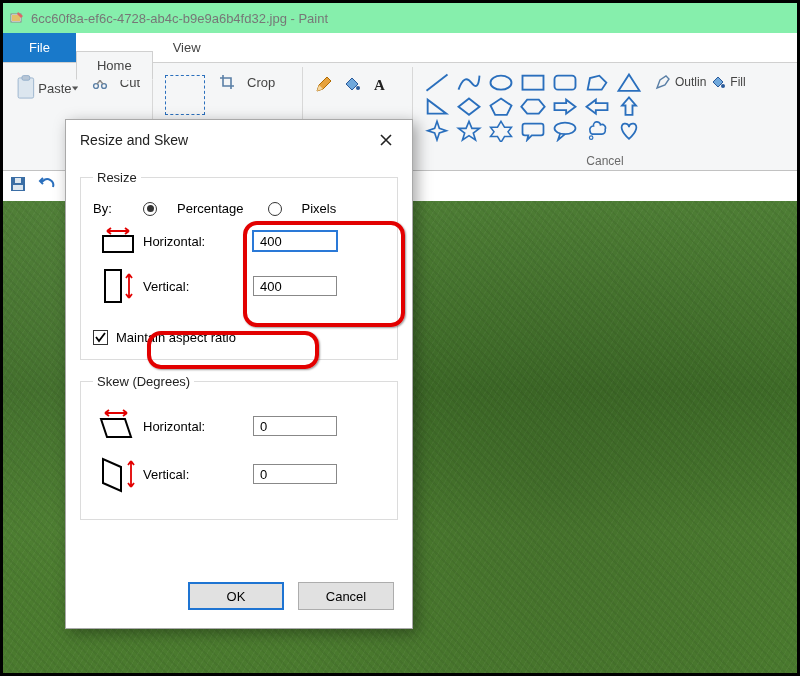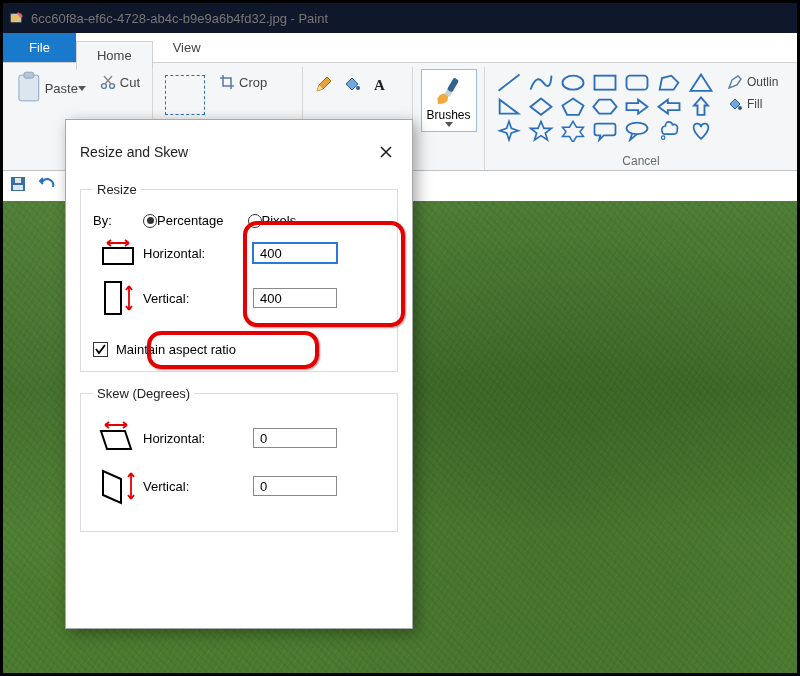--- a/index.html
+++ b/index.html
@@ -10,21 +10,21 @@
     background: #fff;
     width: 800px;
     height: 676px;
     overflow: hidden;
     border: 3px solid #000;
     position: relative;
   }
   
   .titlebar {
     height: 30px;
-    background: #0f172a;
+    background: #86efac;
     display: flex;
     align-items: center;
     padding: 0 6px;
     color: #777;
     font-size: 13px;
   }
   .titlebar .appicon {
     width: 16px; height: 16px;
     margin-right: 6px;
   }
@@ -46,21 +46,21 @@
   .ribbontabs .tab.file {
     background: #1979ca;
     color: #fff;
     padding: 12px 26px;
   }
   .ribbontabs .tab.active {
     border: 1px solid #d0d0d0;
     border-bottom: 1px solid #f5f6f7;
     background: #f5f6f7;
     position: relative;
-    top: 8px;
+    top: 18px;
   }
   
   .ribbon {
     background: #f5f6f7;
     border-bottom: 1px solid #c2c2c2;
     height: 108px;
     display: flex;
     align-items: stretch;
     padding-top: 4px;
   }
@@ -88,21 +88,21 @@
     align-items: center;
     padding: 2px 4px;
     color: #444;
     cursor: pointer;
     min-width: 44px;
   }
   .bigbtn svg { display: block; }
   .minirow {
     display: flex;
     align-items: center;
-    gap: 4px;
+    gap: 12px;
     color: #444;
     padding: 2px 4px;
     cursor: pointer;
   }
   .selrect {
     width: 40px; height: 40px;
     border: 1.5px dashed #2a6fbd;
     position: relative;
   }
   .brushes {
@@ -165,21 +165,20 @@
     display: flex;
     flex-direction: column;
   }
   .dlg-titlebar {
     display: flex;
     justify-content: space-between;
     align-items: center;
     padding: 8px 10px 8px 14px;
     font-size: 14px;
     color: #222;
-    margin-top: 12px;
   }
   .dlg-close {
     width: 32px; height: 24px;
     display:flex; align-items:center; justify-content:center;
     cursor:pointer;
     font-size:16px;
   }
   .dlg-body {
     flex: 1;
     padding: 4px 14px 0 14px;
@@ -193,21 +192,21 @@
     padding: 0 4px;
     color: #222;
     font-size: 13px;
   }
   .row {
     display: flex;
     align-items: center;
     margin: 6px 0;
   }
   .bylabel { width: 50px; }
-  .radio { display:flex; align-items:center; gap:0; margin-right: 24px; cursor:pointer; }
+  .radio { display:flex; align-items:center; gap:20px; margin-right: 24px; cursor:pointer; }
   .radio .dot {
     width:14px; height:14px; border:1px solid #333; border-radius:50%;
     display:flex; align-items:center; justify-content:center;
   }
   .radio.checked .dot::after {
     content:""; width:7px; height:7px; background:#333; border-radius:50%;
   }
   .irow {
     display:flex; align-items:center; margin: 10px 0;
   }
@@ -324,36 +323,20 @@
           <path d="M3 9 L9 3 L15 9 L9 15 Z" fill="#6fa8dc" stroke="#2a5a9a"></path>
           <circle cx="15" cy="13" r="2" fill="#2a5a9a"></circle>
         </svg>
       <svg width="18" height="18" viewBox="0 0 18 18">
           <text x="3" y="15" font-size="15" font-family="serif" font-weight="bold" fill="#222">A</text>
         </svg>
     </div>
     <div class="gtitle">&nbsp;</div>
   </div>
 
-  <div class="group" style="width:72px">
-    <div class="gbody" style="justify-content:center;width:100%">
-      <div class="brushes" style="width:56px">
-        <svg width="34" height="34" viewBox="0 0 34 34">
-          <path d="M6 30 Q4 22 10 20 Q16 18 16 24 Q16 30 6 30 Z" fill="#f2a93b"></path>
-          <rect x="14" y="14" width="6" height="8" fill="#c7cfd7" transform="rotate(30 17 18)"></rect>
-          <rect x="18" y="4" width="6" height="14" rx="2" fill="#2f628f" transform="rotate(30 21 11)"></rect>
-        </svg>
-        <span style="font-size:12px">Brushes</span>
-        <svg width="8" height="5" viewBox="0 0 8 5">
-            <path d="M0 0 L8 0 L4 5 Z" fill="#555"></path>
-          </svg>
-      </div>
-    </div>
-    <div class="gtitle">&nbsp;</div>
-  </div>
 
   <div class="group" style="flex:1;border-right:none">
     <div class="gbody" style="gap:10px">
       <div class="shapesgrid">
         <svg viewBox="0 0 24 20">
             <path d="M3 17 L21 3" stroke="#2a6fbd" stroke-width="1.6"></path>
           </svg>
         <svg viewBox="0 0 24 20">
             <path d="M3 16 Q8 2 14 10 T21 4" fill="none" stroke="#2a6fbd" stroke-width="1.6"></path>
           </svg>
@@ -410,21 +393,21 @@
             <path d="M8 12 L6 18 L12 13" fill="none" stroke="#2a6fbd" stroke-width="1.5"></path>
           </svg>
         <svg viewBox="0 0 24 20">
             <path d="M6 10 A3 3 0 0 1 9 6 A3 3 0 0 1 15 5 A3 3 0 0 1 19 9 A3 3 0 0 1 16 13 H8 A3 3 0 0 1 6 10 Z" fill="none" stroke="#2a6fbd" stroke-width="1.4"></path>
             <circle cx="7" cy="16" r="1.5" fill="none" stroke="#2a6fbd"></circle>
           </svg>
         <svg viewBox="0 0 24 20">
             <path d="M12 17 C5 11 4 5 8 4 C10 3.5 12 5 12 7 C12 5 14 3.5 16 4 C20 5 19 11 12 17 Z" fill="none" stroke="#2a6fbd" stroke-width="1.5"></path>
           </svg>
       </div>
-      <div style="display:flex;flex-direction:column;gap:4px;padding-top:4px">
+      <div style="display:flex;gap:4px;padding-top:4px">
         <div class="sidemini">
           <svg width="16" height="16" viewBox="0 0 16 16">
               <path d="M2 14 L5 6 L11 2 L14 5 L10 11 Z" fill="none" stroke="#5a7fa6" stroke-width="1.4"></path>
             </svg>
           <span>Outlin</span>
         </div>
         <div class="sidemini">
           <svg width="16" height="16" viewBox="0 0 16 16">
               <path d="M3 8 L8 3 L13 8 L8 13 Z" fill="#6fa8dc" stroke="#2a5a9a"></path>
               <circle cx="13" cy="12" r="2" fill="#2a5a9a"></circle>
@@ -522,16 +505,20 @@
           <svg width="42" height="42" viewBox="0 0 42 42">
               <path d="M6 6 L6 30 L24 38 L24 14 Z" fill="#fff" stroke="#000" stroke-width="2"></path>
               <path d="M34 8 V34 M34 8 L31 12 M34 8 L37 12 M34 34 L31 30 M34 34 L37 30" stroke="#e20000" stroke-width="1.8" fill="none"></path>
             </svg>
         </span>
         <span class="lab">Vertical:</span>
         <input value="0" style="">
       </div>
     </fieldset>
   </div>
+  <div class="dlg-buttons">
+    <button class="primary">OK</button>
+    <button>Cancel</button>
+  </div>
 </div>
 
 <div class="callout c1"></div>
 <div class="callout c2"></div>
 
 </body></html>

